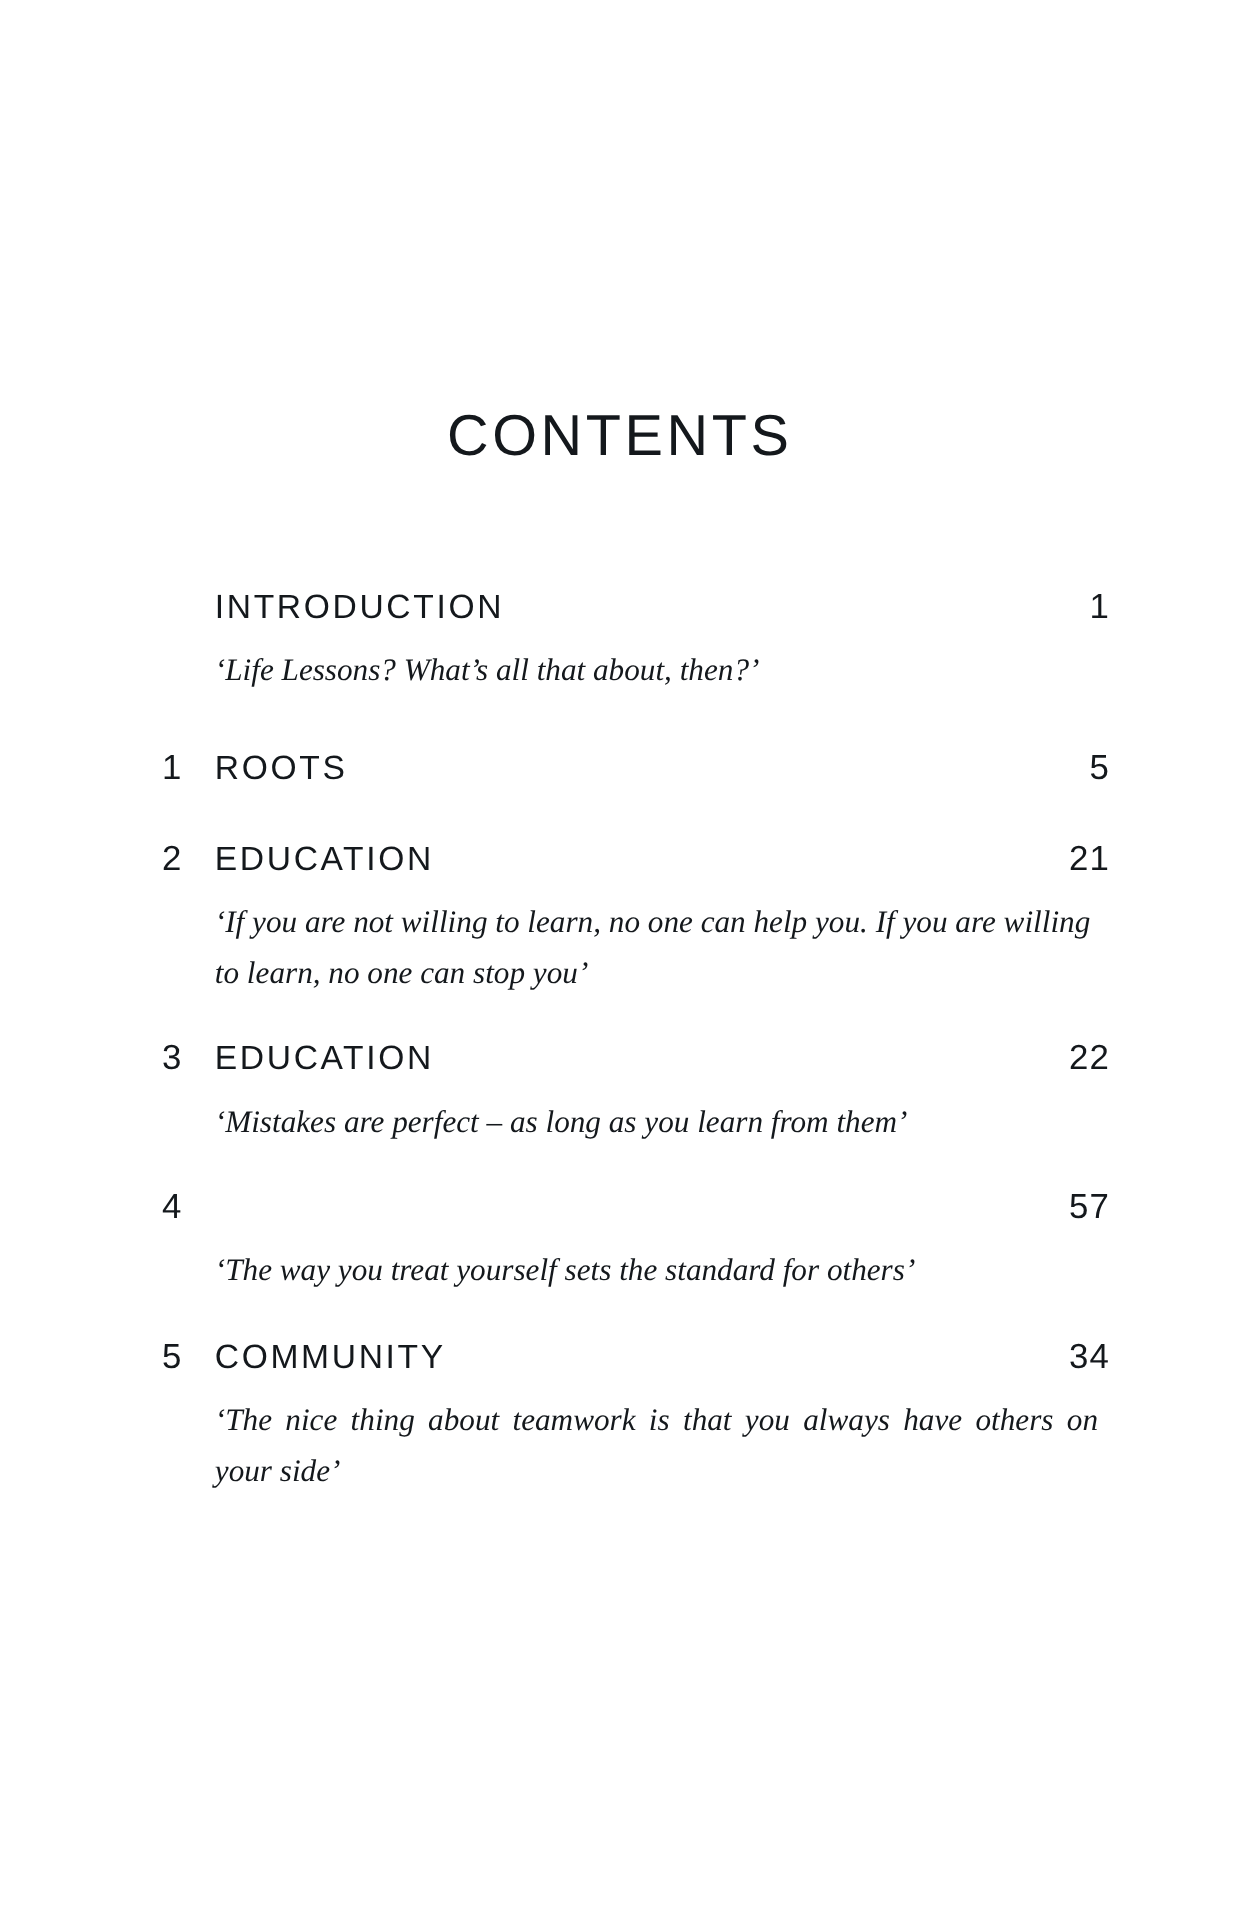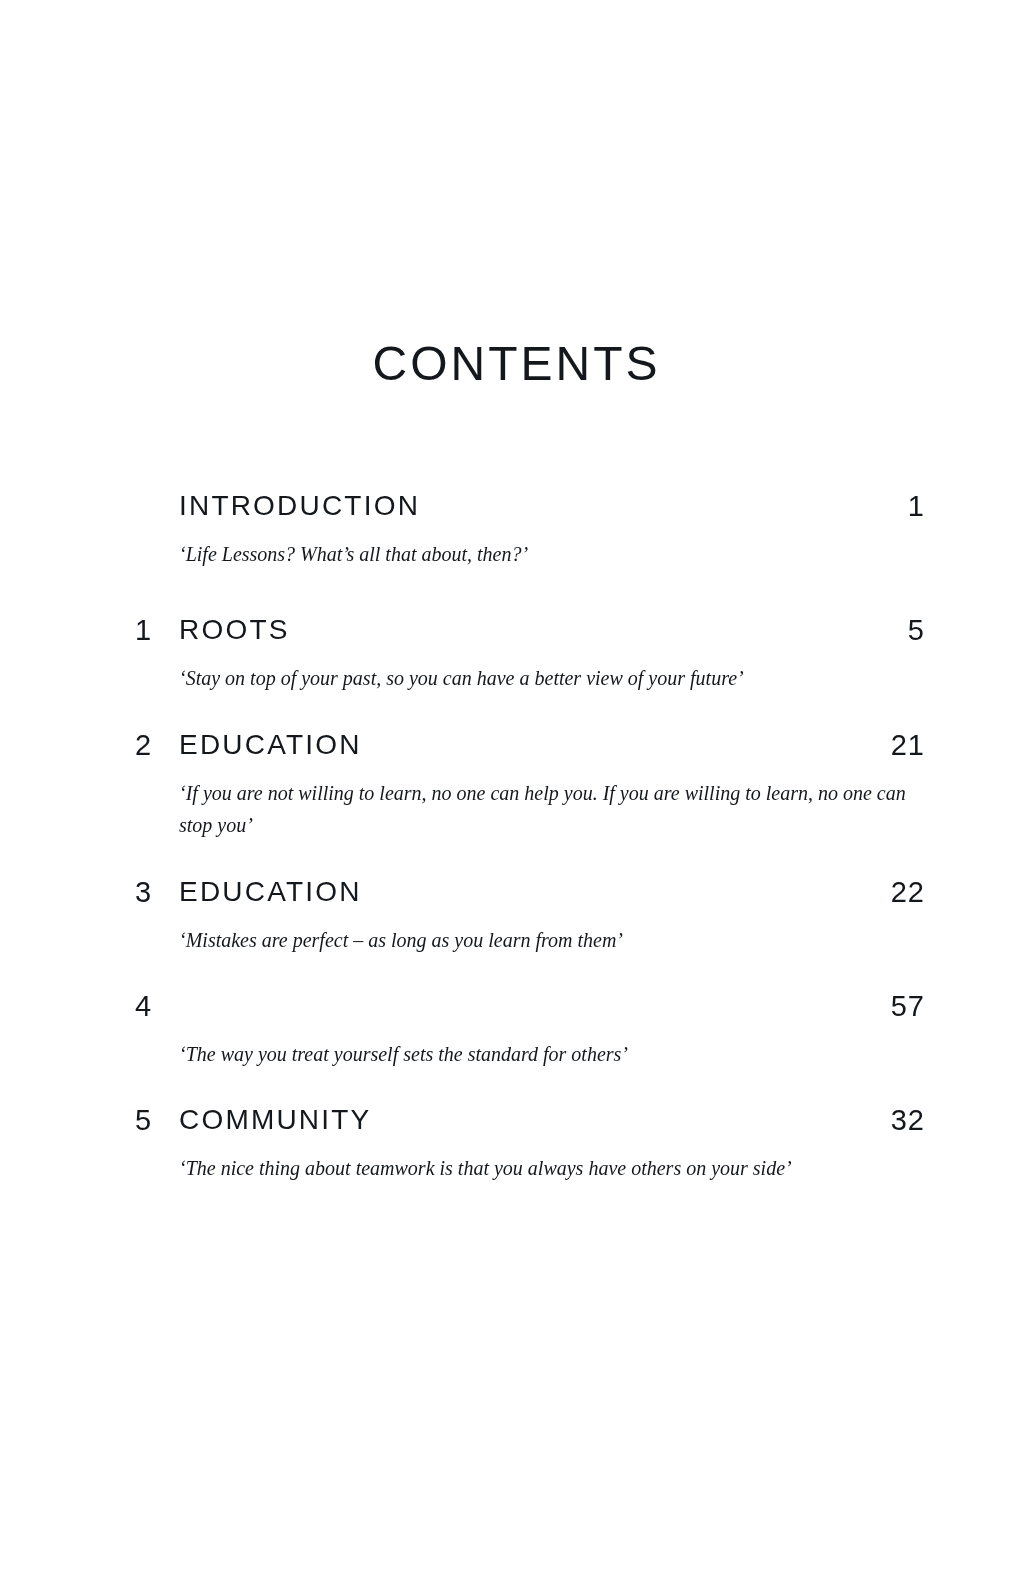--- a/index.html
+++ b/index.html
@@ -75,21 +75,21 @@
     letter-spacing: 1px;
     color: #14181c;
     text-align: right;
   }
   .entry-sub {
     margin-left: 44px;
     margin-right: 10px;
     margin-top: 6px;
     font-family: "Liberation Serif", serif;
     font-style: italic;
-    font-size: 20px;
+    font-size: 26px;
     line-height: 1.62;
     color: #14181c;
     text-align: justify;
     text-justify: inter-word;
   }
   .entry-sub.nojust {
     text-align: left;
   }
   .entry.intro .entry-title {
     left: 44px;
@@ -118,21 +118,20 @@
       </div>
       <div class="entry-sub nojust">‘Life Lessons? What’s all that about, then?’</div>
     </div>
 
     <div class="entry">
       <div class="entry-head">
         <span class="entry-num">1</span>
         <span class="entry-title">ROOTS</span>
         <span class="entry-page">5</span>
       </div>
-      <div class="entry-sub">‘Stay on top of your past, so you can have a better view of your future’</div>
     </div>
 
     <div class="entry">
       <div class="entry-head">
         <span class="entry-num">2</span>
         <span class="entry-title">EDUCATION</span>
         <span class="entry-page">21</span>
       </div>
       <div class="entry-sub nojust">‘If you are not willing to learn, no one can help you. If you are willing to learn, no one can stop you’</div>
     </div>
@@ -151,19 +150,19 @@
         <span class="entry-num">4</span>
         <span class="entry-page">57</span>
       </div>
       <div class="entry-sub nojust">‘The way you treat yourself sets the standard for others’</div>
     </div>
 
     <div class="entry">
       <div class="entry-head">
         <span class="entry-num">5</span>
         <span class="entry-title">COMMUNITY</span>
-        <span class="entry-page">32</span>
+        <span class="entry-page">34</span>
       </div>
       <div class="entry-sub">‘The nice thing about teamwork is that you always have others on your side’</div>
     </div>
 
   </div>
 </div>
 
 </body></html>

